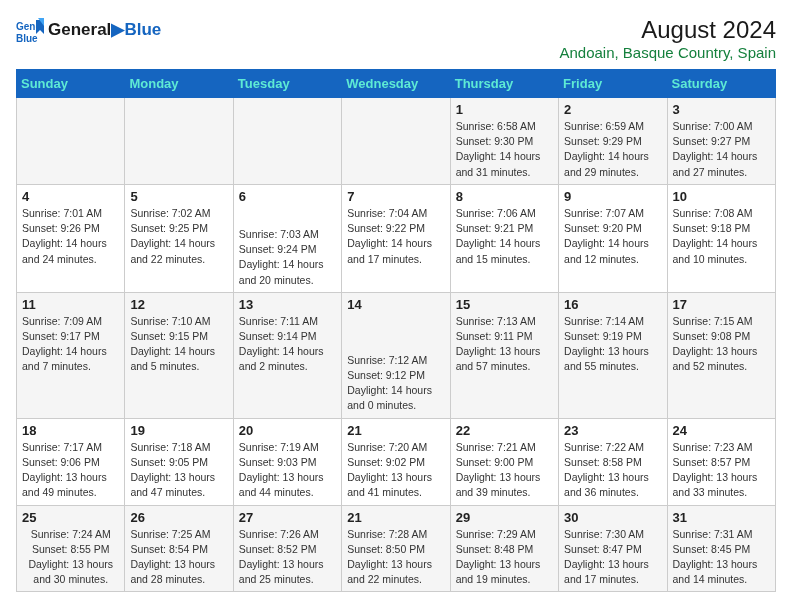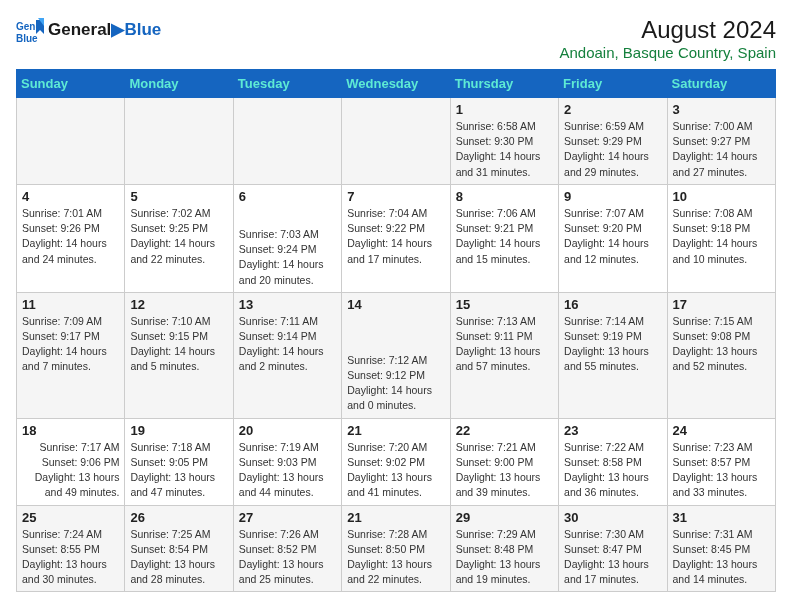--- a/index.html
+++ b/index.html
@@ -227,21 +227,21 @@
         <td>
           <div class="day-num">17</div>
           <div class="day-info" style="white-space: pre-line;">Sunrise: 7:15 AM
 Sunset: 9:08 PM
 Daylight: 13 hours and 52 minutes.</div>
         </td>
       </tr>
       <tr>
         <td>
           <div class="day-num">18</div>
-          <div class="day-info" style="white-space: pre-line; text-align: right;">Sunrise: 7:17 AM
+          <div class="day-info" style="white-space: pre-line;">Sunrise: 7:17 AM
 Sunset: 9:06 PM
 Daylight: 13 hours and 49 minutes.</div>
         </td>
         <td>
           <div class="day-num">19</div>
           <div class="day-info" style="white-space: pre-line;">Sunrise: 7:18 AM
 Sunset: 9:05 PM
 Daylight: 13 hours and 47 minutes.</div>
         </td>
         <td>
@@ -271,21 +271,21 @@
         <td>
           <div class="day-num">24</div>
           <div class="day-info" style="white-space: pre-line;">Sunrise: 7:23 AM
 Sunset: 8:57 PM
 Daylight: 13 hours and 33 minutes.</div>
         </td>
       </tr>
       <tr>
         <td>
           <div class="day-num">25</div>
-          <div class="day-info" style="white-space: pre-line;">Sunrise: 7:24 AM
+          <div class="day-info" style="white-space: pre-line; text-align: center;">Sunrise: 7:24 AM
 Sunset: 8:55 PM
 Daylight: 13 hours and 30 minutes.</div>
         </td>
         <td>
           <div class="day-num">26</div>
           <div class="day-info" style="white-space: pre-line;">Sunrise: 7:25 AM
 Sunset: 8:54 PM
 Daylight: 13 hours and 28 minutes.</div>
         </td>
         <td>

